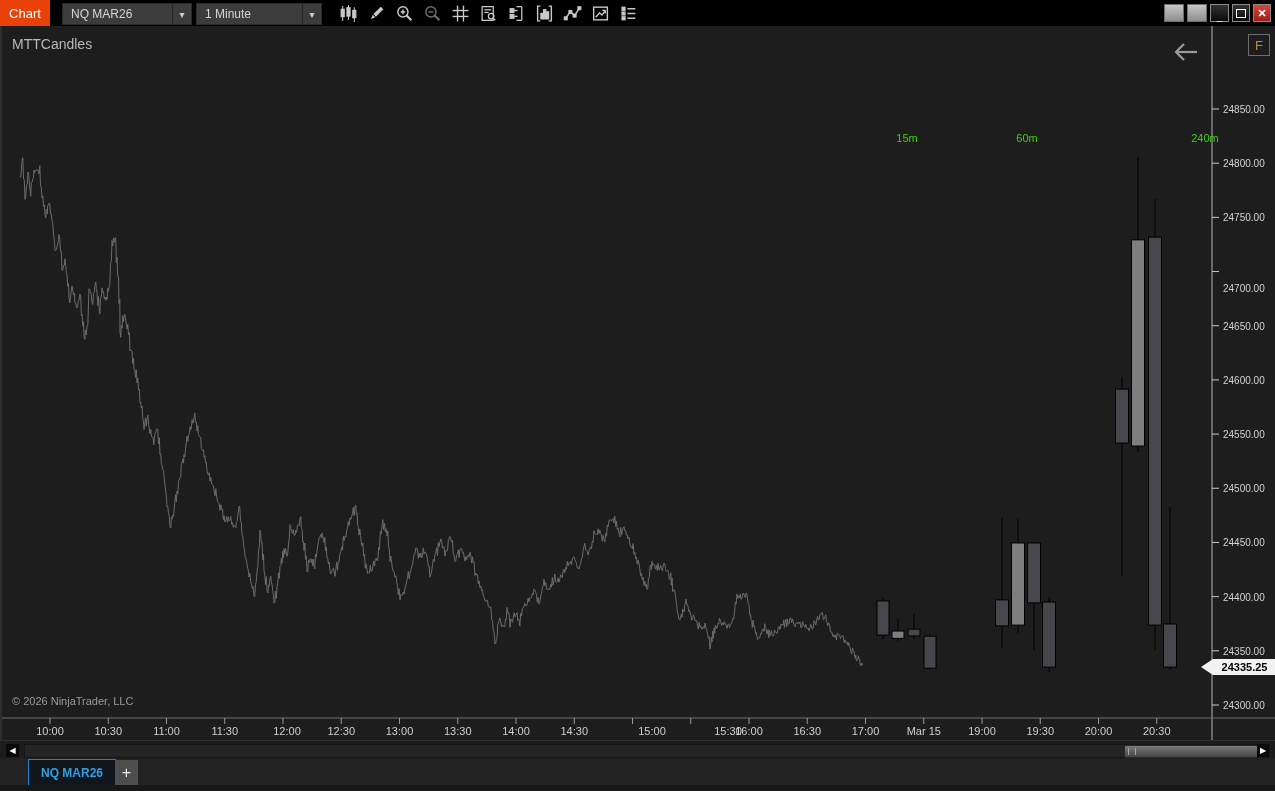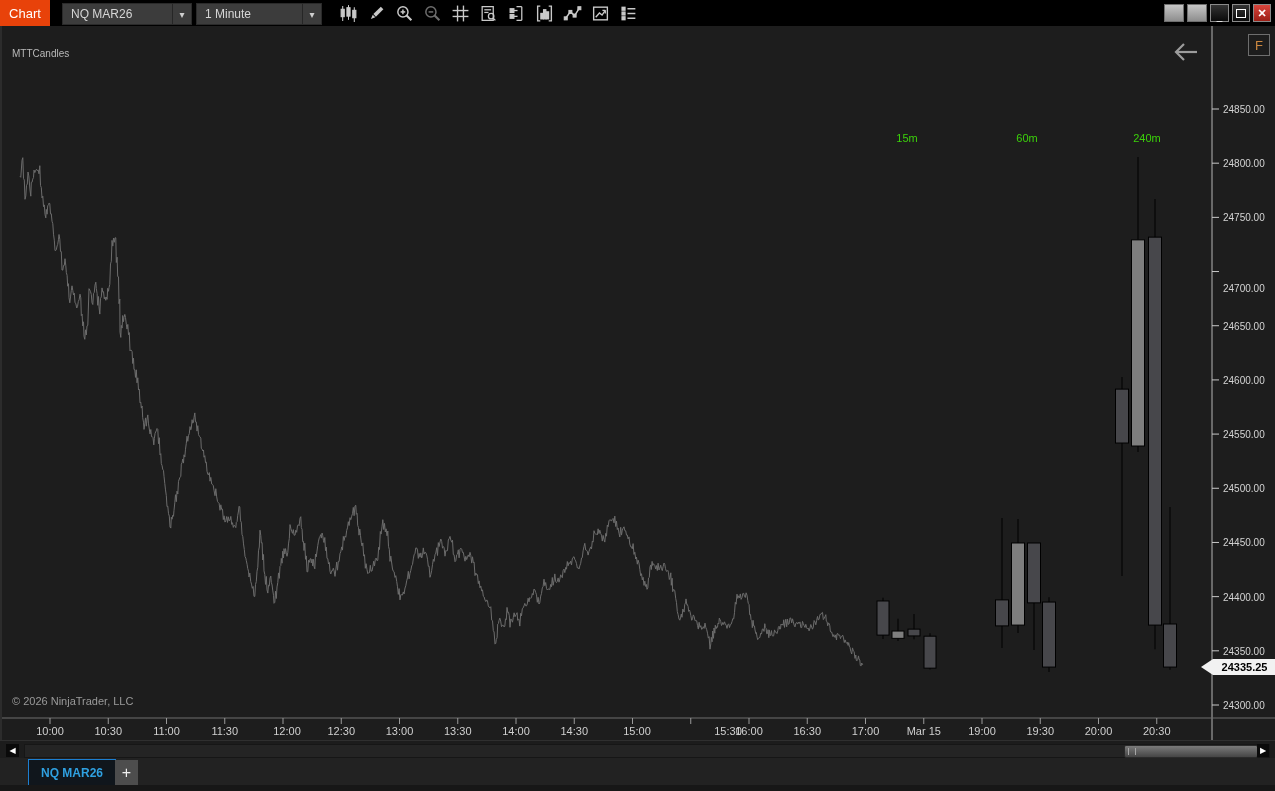--- a/index.html
+++ b/index.html
@@ -20,21 +20,21 @@
   .tb-icon{width:28px;height:24px;display:flex;align-items:center;justify-content:center;}
   .win-btns{position:absolute;right:4px;top:4px;height:18px;display:flex;align-items:center;gap:3px;}
   .win-sq{width:18px;height:16px;background:linear-gradient(#c6c6c6,#8e8e8e);border:1px solid #6e6e6e;}
   .win-dark{width:17px;height:16px;background:linear-gradient(#333,#0a0a0a);border:1px solid #8a8a8a;color:#fff;display:flex;align-items:flex-end;justify-content:center;font-size:10px;line-height:9px;}
   .win-restore{width:16px;height:16px;background:linear-gradient(#333,#0a0a0a);border:1px solid #8a8a8a;display:flex;align-items:center;justify-content:center;}
   .win-restore .sq{width:8px;height:7px;border:1px solid #fff;}
   .win-close{width:16px;height:16px;background:linear-gradient(#d8453c,#9c1f16);border:1px solid #8a8a8a;color:#fff;font-size:11px;font-weight:bold;display:flex;align-items:center;justify-content:center;}
   
   .chart{position:absolute;top:26px;left:0;width:1275px;height:714px;background:#1d1d1d;border-left:2px solid #2c2c2c;}
   #plot-svg{position:absolute;left:0;top:0;}
-  .ind-label{position:absolute;left:10px;top:22px;color:#b9b9b9;font-size:10px;}
+  .ind-label{position:absolute;left:10px;top:10px;color:#b9b9b9;font-size:14px;}
   .copyright{position:absolute;left:10px;top:669px;color:#9a9a9a;font-size:11px;}
   .back-arrow{position:absolute;left:1170px;top:14px;width:28px;height:24px;}
   .f-btn{position:absolute;left:1246px;top:8px;width:20px;height:20px;border:1px solid #6e6e6e;color:#cc8840;font-size:13px;display:flex;align-items:center;justify-content:center;background:#1d1d1d;}
   .tf-label{position:absolute;top:106px;color:#3bd10a;font-size:11px;transform:translateX(-50%);}
   .price-label{position:absolute;left:1221px;color:#d4d4d4;font-size:10px;transform:translateY(-50%);white-space:nowrap;}
   .time-label{position:absolute;top:699px;color:#cfcfcf;font-size:11px;transform:translateX(-50%);white-space:nowrap;}
   .price-marker{position:absolute;left:1199px;width:76px;height:16px;}
   .price-marker .ptr{position:absolute;left:0;top:0;width:0;height:0;border-top:8px solid transparent;border-bottom:8px solid transparent;border-right:12px solid #f2f2f2;}
   .price-marker .box{position:absolute;left:12px;top:0;width:63px;height:16px;background:#f2f2f2;color:#000;font-size:11px;font-weight:bold;display:flex;align-items:center;justify-content:center;}
   
@@ -266,21 +266,21 @@
           <line x1="4" y1="12" x2="25" y2="12"></line>
           <polyline points="12,4 4,12 12,20"></polyline>
         </g>
       </svg>
   </div>
   <div class="f-btn">F</div>
 
   <div id="tf-labels">
       <div class="tf-label" style="left: 905px;">15m</div>
       <div class="tf-label" style="left: 1025px;">60m</div>
-      <div class="tf-label" style="left: 1145px;">240m</div>
+      <div class="tf-label" style="left: 1203px;">240m</div>
     </div>
   <div id="price-labels">
       <div class="price-label" style="top: 83px;">24850.00</div>
       <div class="price-label" style="top: 137.182px;">24800.00</div>
       <div class="price-label" style="top: 191.364px;">24750.00</div>
       <div class="price-label" style="top: 262px;">24700.00</div>
       <div class="price-label" style="top: 299.727px;">24650.00</div>
       <div class="price-label" style="top: 353.909px;">24600.00</div>
       <div class="price-label" style="top: 408.091px;">24550.00</div>
       <div class="price-label" style="top: 462.273px;">24500.00</div>
@@ -293,21 +293,21 @@
       <div class="time-label" style="left: 48px;">10:00</div>
       <div class="time-label" style="left: 106.25px;">10:30</div>
       <div class="time-label" style="left: 164.5px;">11:00</div>
       <div class="time-label" style="left: 222.75px;">11:30</div>
       <div class="time-label" style="left: 285px; text-align: right;">12:00</div>
       <div class="time-label" style="left: 339.25px;">12:30</div>
       <div class="time-label" style="left: 397.5px;">13:00</div>
       <div class="time-label" style="left: 455.75px;">13:30</div>
       <div class="time-label" style="left: 514px;">14:00</div>
       <div class="time-label" style="left: 572.25px;">14:30</div>
-      <div class="time-label" style="left: 635px; text-align: center;">15:00</div>
+      <div class="time-label" style="left: 650px; text-align: center;">15:00</div>
       <div class="time-label" style="left: 726px;">15:30</div>
       <div class="time-label" style="left: 747px;">16:00</div>
       <div class="time-label" style="left: 805.25px;">16:30</div>
       <div class="time-label" style="left: 863.5px;">17:00</div>
       <div class="time-label" style="left: 921.75px;">Mar 15</div>
       <div class="time-label" style="left: 980px;">19:00</div>
       <div class="time-label" style="left: 1038.25px;">19:30</div>
       <div class="time-label" style="left: 1096.5px;">20:00</div>
       <div class="time-label" style="left: 1154.75px;">20:30</div>
     </div>

